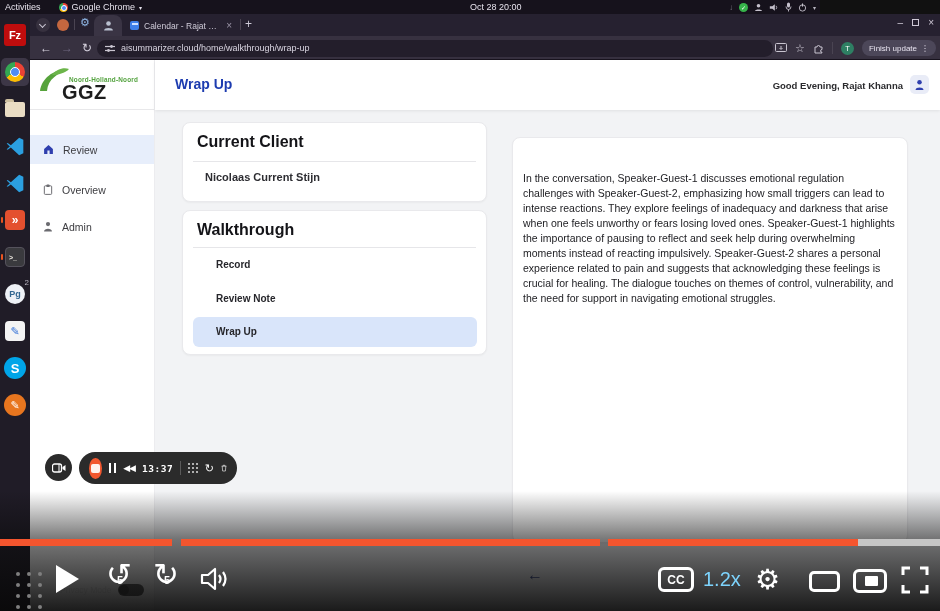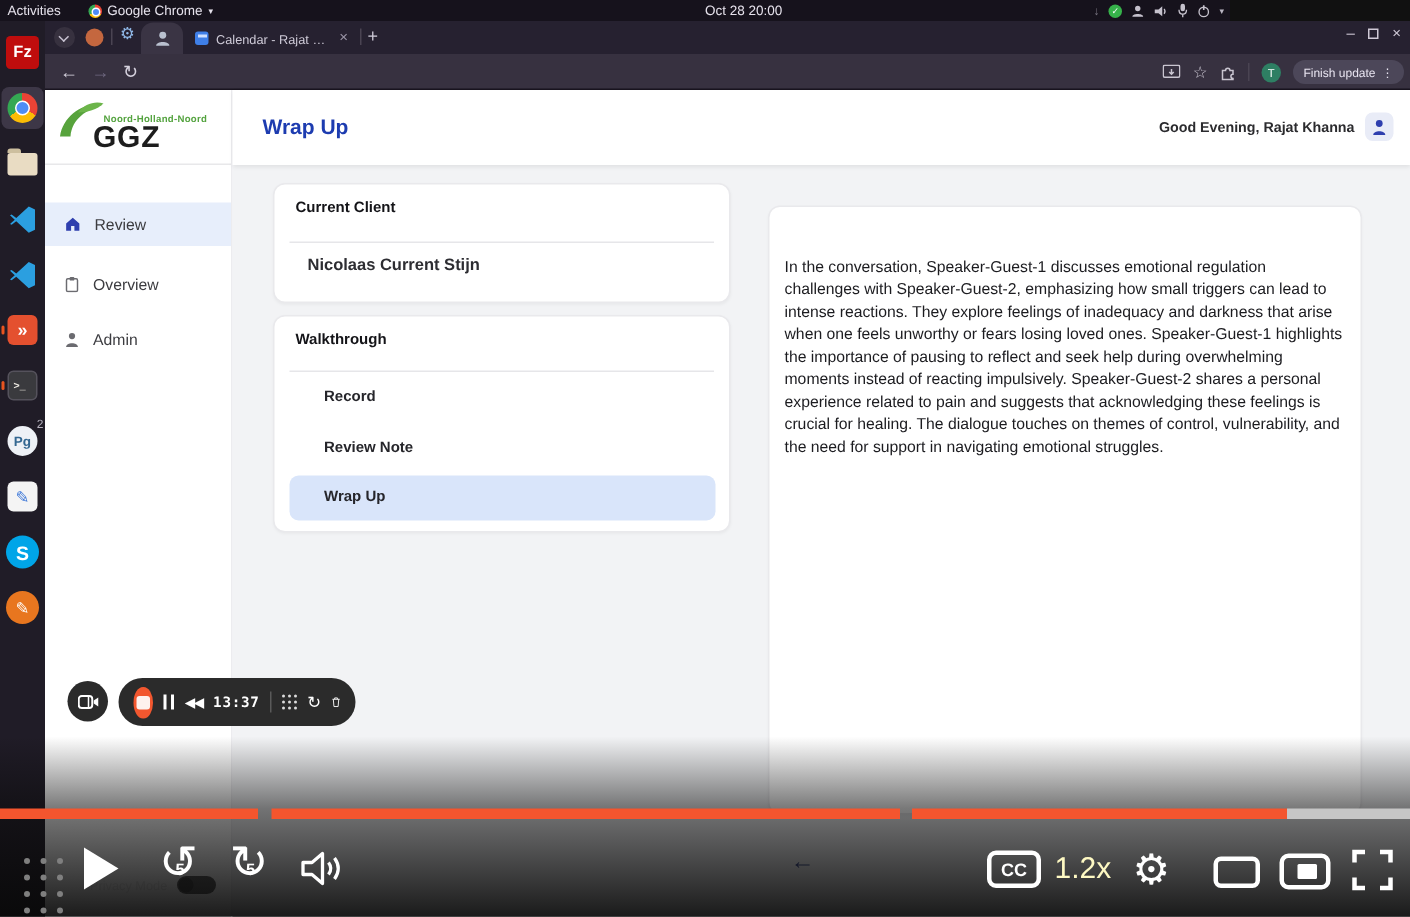--- a/index.html
+++ b/index.html
@@ -96,21 +96,21 @@
   .nav-item.active{background:#e7eefb;}
   .appheader{position:absolute;left:125px;top:0;right:0;height:50px;background:#fff;
     box-shadow:0 1px 3px rgba(0,0,0,.08);}
   .page-title{position:absolute;left:20px;top:16px;color:#1d3cb0;font-size:14px;font-weight:bold;}
   .greeting{position:absolute;right:37px;top:20px;color:#2b2b2e;font-size:9.5px;font-weight:600;}
   .hdr-avatar{position:absolute;right:11px;top:15px;width:19px;height:19px;border-radius:5px;background:#e9ecf7;
     display:flex;align-items:center;justify-content:center;}
   .content{position:absolute;left:125px;top:50px;right:0;bottom:0;}
   .card{position:absolute;background:#fff;border:1px solid #e9e9ec;border-radius:8px;
     box-shadow:0 1px 2px rgba(0,0,0,.04);}
-  .card-title{position:absolute;left:14px;top:10px;color:#141418;font-size:10px;font-weight:bold;}
+  .card-title{position:absolute;left:14px;top:10px;color:#141418;font-size:16px;font-weight:bold;}
   .card-hr{position:absolute;left:10px;right:10px;height:1px;background:#e6e6e9;}
   .client-name{position:absolute;left:22px;top:48px;color:#2d2d32;font-size:11px;font-weight:600;}
   .step{position:absolute;left:33px;color:#26262b;font-size:10px;font-weight:600;}
   .step-hl{position:absolute;left:10px;top:106px;width:284px;height:30px;background:#d9e5fa;border-radius:6px;}
   .fn-header{position:absolute;left:5px;right:5px;top:5px;height:22px;background:#5b7ce2;border-radius:5px;
     color:#fff;font-size:10.5px;font-weight:bold;display:flex;align-items:center;justify-content:center;}
   .fn-body{position:absolute;left:10px;right:12px;top:33px;color:#1c1c20;font-size:10.5px;line-height:15px;}
   .privacy{position:absolute;left:60px;top:584px;display:flex;align-items:center;gap:6px;opacity:.9;}
   .privacy-label{color:#e3e3e3;font-size:8.5px;}
   .privacy-toggle{width:26px;height:12px;border-radius:6px;background:#4a4a4a;position:relative;}
@@ -141,21 +141,21 @@
   .dots-grid{position:absolute;left:16px;top:572px;display:grid;grid-template-columns:repeat(3,4px);grid-gap:7px;}
   .dots-grid i{width:4px;height:4px;border-radius:50%;background:#7f7f7f;}
   .play-btn{position:absolute;left:56px;top:565px;width:0;height:0;border-left:23px solid #fff;
     border-top:14px solid transparent;border-bottom:14px solid transparent;}
   .skip{position:absolute;top:558px;width:38px;height:42px;color:#fff;}
   .skip .glyph{position:absolute;left:0;top:0;font-size:31px;line-height:34px;}
   .skip .num{position:absolute;left:11px;top:16px;font-size:11px;font-weight:bold;}
   .ply-time{position:absolute;left:410px;top:568px;color:#fff;font-size:20px;}
   .cc-btn{position:absolute;left:658px;top:567px;width:36px;height:25px;border:3px solid #fff;border-radius:6px;
     color:#fff;font-size:12px;font-weight:bold;display:flex;align-items:center;justify-content:center;}
-  .speed{position:absolute;left:703px;top:568px;color:#fef9c3;font-size:20px;}
+  .speed{position:absolute;left:703px;top:568px;color:#7dd3fc;font-size:20px;}
   .gear{position:absolute;left:755px;top:563px;color:#fff;font-size:28px;}
   .theater-btn{position:absolute;left:809px;top:571px;width:31px;height:21px;border:3px solid #fff;border-radius:5px;}
   .pip-btn{position:absolute;left:853px;top:569px;width:34px;height:24px;border:3px solid #fff;border-radius:6px;}
   .pip-btn i{position:absolute;left:9px;top:4px;width:13px;height:10px;background:#fff;border-radius:1px;}
   .fs-btn{position:absolute;left:901px;top:566px;width:28px;height:28px;}
 </style>
 </head>
 <body>
 
 <div class="stage">
@@ -260,20 +260,29 @@
       <span>–</span>
       <span class="win-restore"></span>
       <span>×</span>
     </span>
   </div>
 
   <div class="toolbar">
     <span class="nav-glyph" style="left:10px;">←</span>
     <span class="nav-glyph" style="left:31px;color:#6f6880;">→</span>
     <span class="nav-glyph" style="left:52px;">↻</span>
+    <span class="addr">
+      <svg class="tune" width="10" height="9" viewBox="0 0 10 9">
+          <line x1="0" y1="2.5" x2="10" y2="2.5" stroke="#c9c5d0" stroke-width="1.2"></line>
+          <line x1="0" y1="6.5" x2="10" y2="6.5" stroke="#c9c5d0" stroke-width="1.2"></line>
+          <circle cx="6.5" cy="2.5" r="1.4" fill="#c9c5d0"></circle>
+          <circle cx="3.5" cy="6.5" r="1.4" fill="#c9c5d0"></circle>
+        </svg>
+      <span class="addr-url">aisummarizer.cloud/home/walkthrough/wrap-up</span>
+    </span>
     <span class="tb-right">
       <svg width="12" height="11" viewBox="0 0 12 11">
           <rect x="0.5" y="0.5" width="11" height="8" rx="1" stroke="#c9c5d0" fill="none"></rect>
           <path d="M6 3 V6 M4.5 5 L6 6.5 L7.5 5" stroke="#c9c5d0" fill="none"></path>
         </svg>
       <span class="tb-icon">☆</span>
       <svg width="11" height="11" viewBox="0 0 11 11">
           <path d="M2 4 H4 A1.4 1.4 0 1 1 7 4 H9 V6.5 A1.4 1.4 0 1 0 9 9.3 V10 H2 Z" stroke="#c9c5d0" fill="none"></path>
         </svg>
       <span style="width:1px;height:12px;background:#4a4452;"></span>

